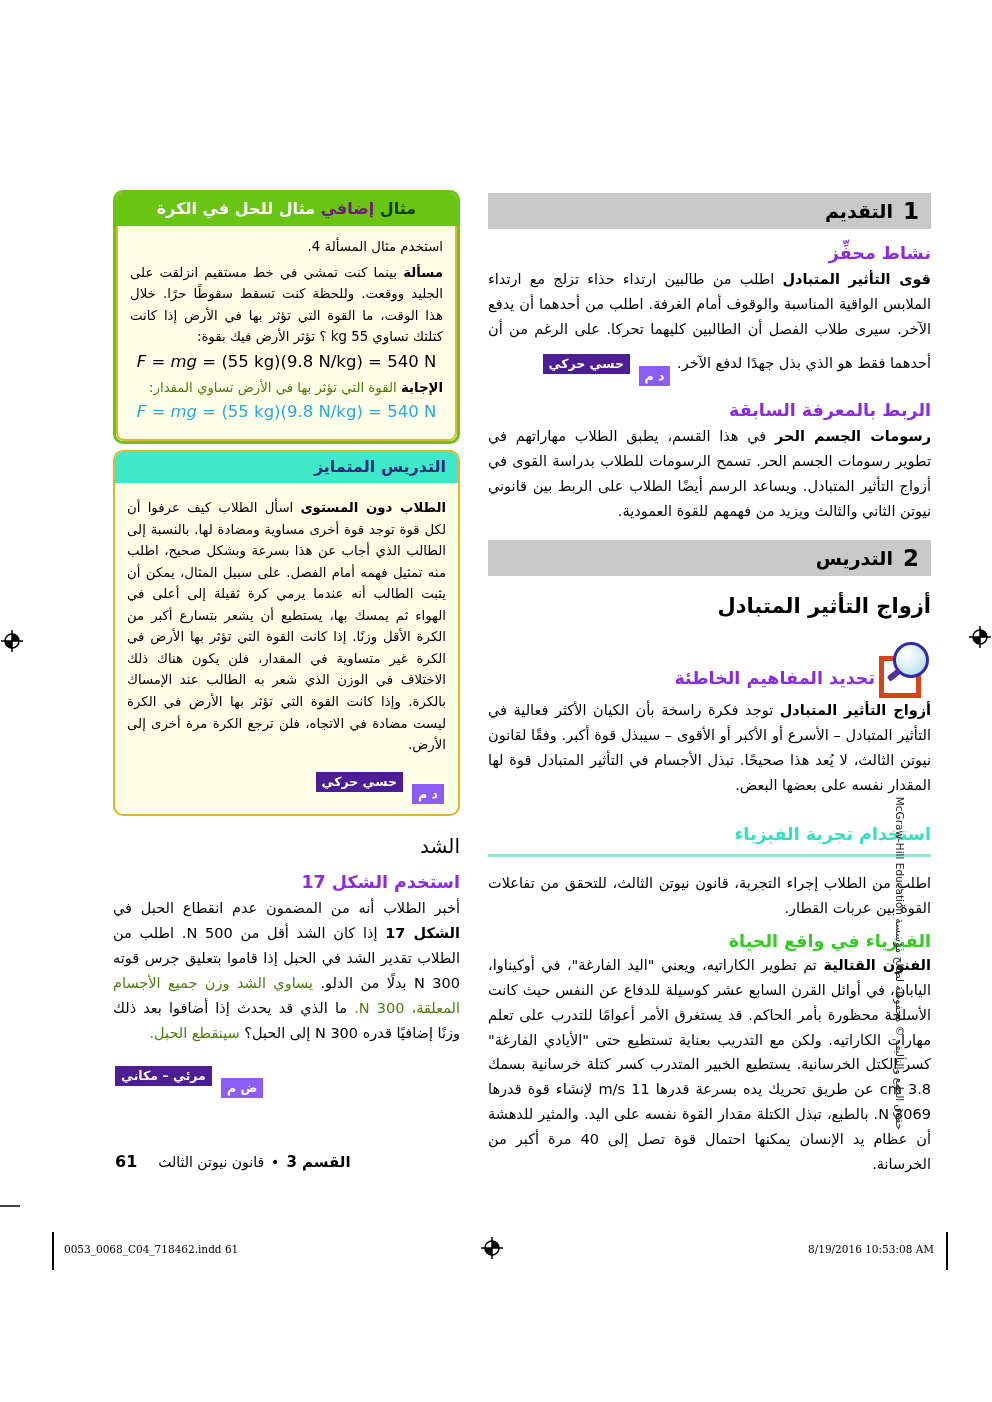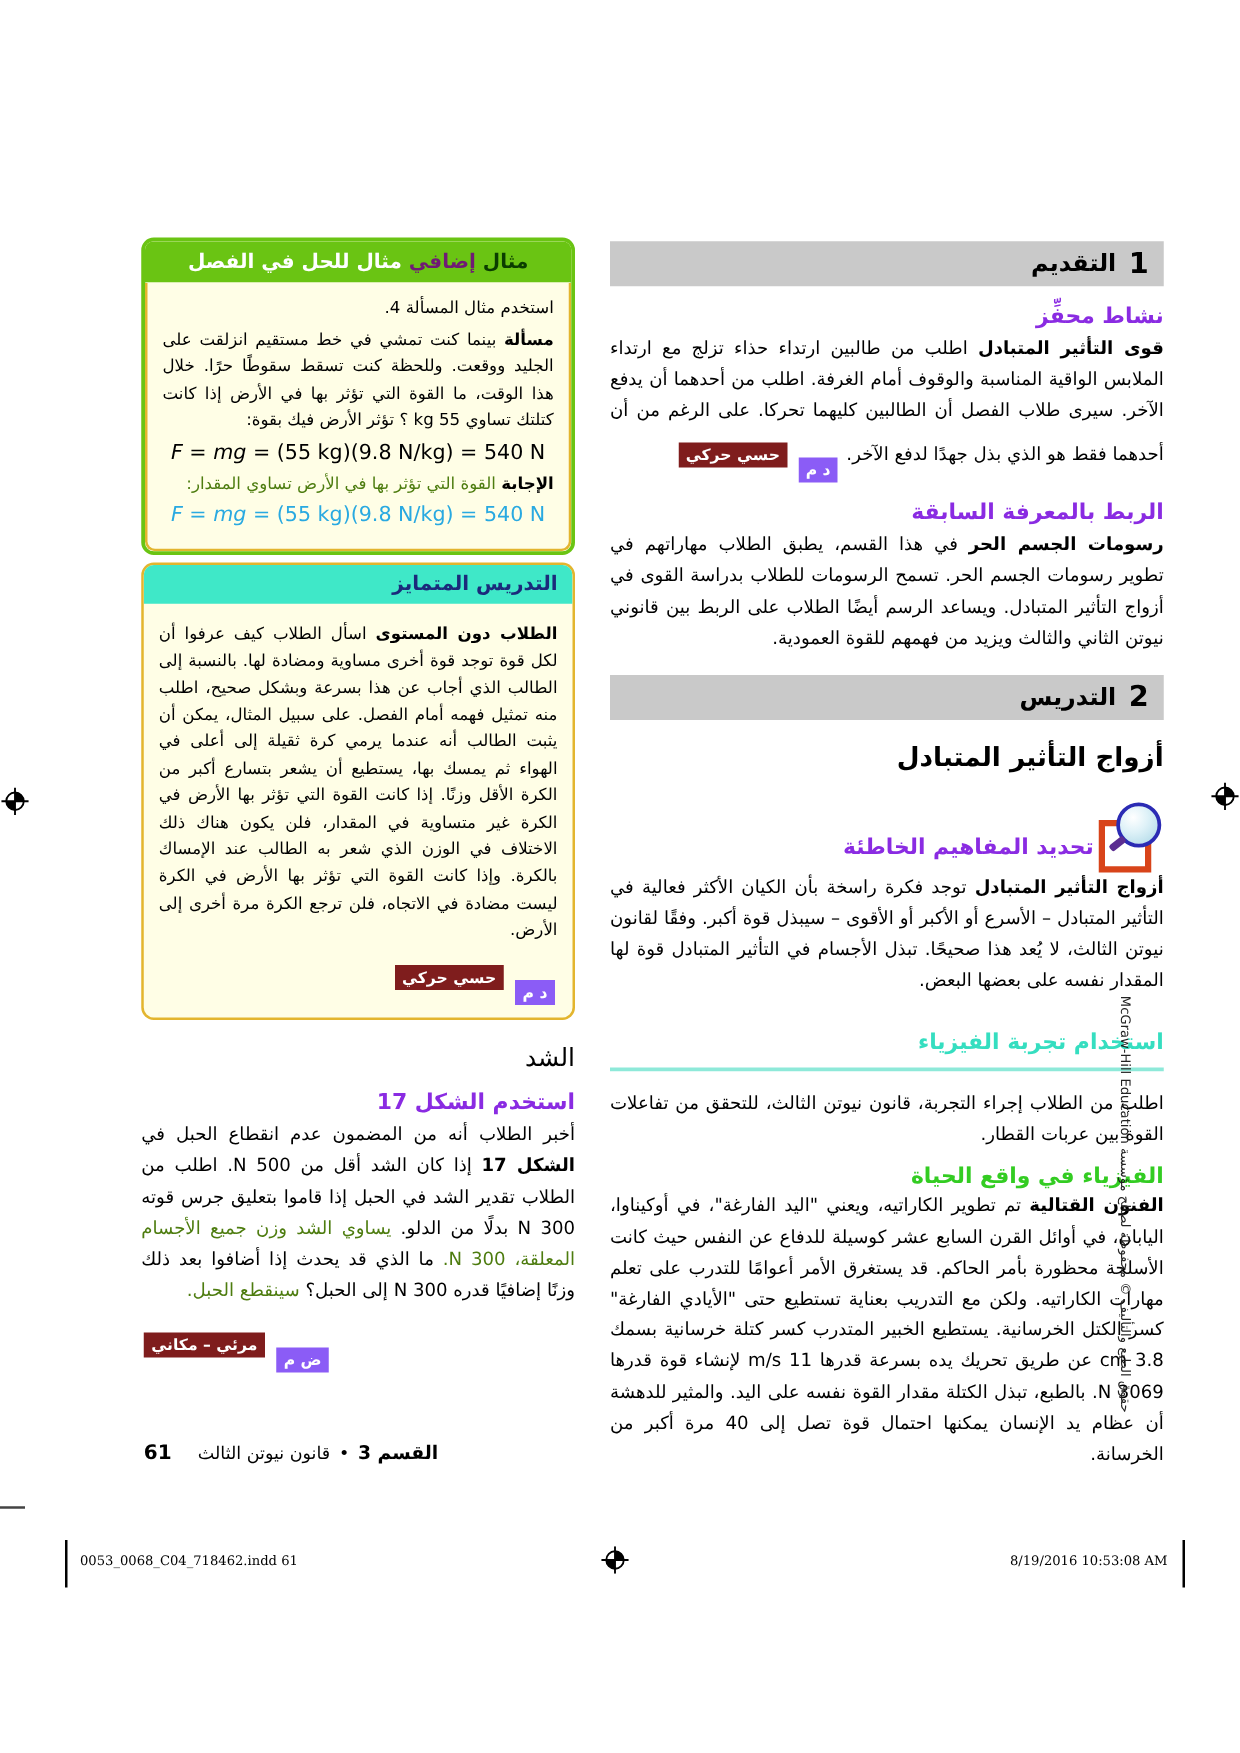--- a/index.html
+++ b/index.html
@@ -31,21 +31,21 @@
 
   
   p.maintext{font-size:14.5px;line-height:1.72;text-align:justify;margin:2px 0 8px;}
   .lead{font-weight:bold;}
   .bluetxt{color:#4d7c0f;}
 
   
   .chip{display:inline-block;color:#fff;font-weight:bold;font-size:12.5px;
         padding:1px 6px 2px;line-height:1.4;vertical-align:middle;margin:0 2px;}
   .chip.red{background:#8b5cf6;margin-top:24px;}
-  .chip.black{background:#7f1d1d;}
+  .chip.black{background:#4c1d95;}
 
   
   .ex-box{border:3px solid #6ac413;border-radius:10px;overflow:hidden;background:#fffee6;}
   .ex-box .ex-head{
     background:#6ac413;padding:6px 12px 8px;font-size:16px;font-weight:bold;text-align:center;
   }
   .ex-head .w1{color:#0b3d00;}
   .ex-head .w2{color:#701a75;}
   .ex-head .w3{color:#ffffff;}
   .ex-box .ex-body{
@@ -110,21 +110,21 @@
 </style>
 </head>
 <body>
 
 <div class="col-left">
 
   <div class="ex-box">
     <div class="ex-head">
       <span class="w1">مثال</span>
       <span class="w2">إضافي</span>
-      <span class="w3">مثال للحل في الفصل</span>
+      <span class="w3">مثال للحل في الكرة</span>
     </div>
     <div class="ex-body">
       <p><span>استخدم مثال المسألة 4.</span></p>
       <p>
         <span class="lead">مسألة</span>
         <span>بينما كنت تمشي في خط مستقيم انزلقت على الجليد ووقعت. وللحظة كنت تسقط سقوطًا حرًا. خلال هذا الوقت، ما القوة التي تؤثر بها في الأرض إذا كانت كتلتك تساوي 55 kg ؟ تؤثر الأرض فيك بقوة:</span>
       </p>
       <div class="eq" dir="ltr">
         <span class="it">F = mg = </span><span>(55 kg)(9.8 N/kg) = 540 N</span>
       </div>

